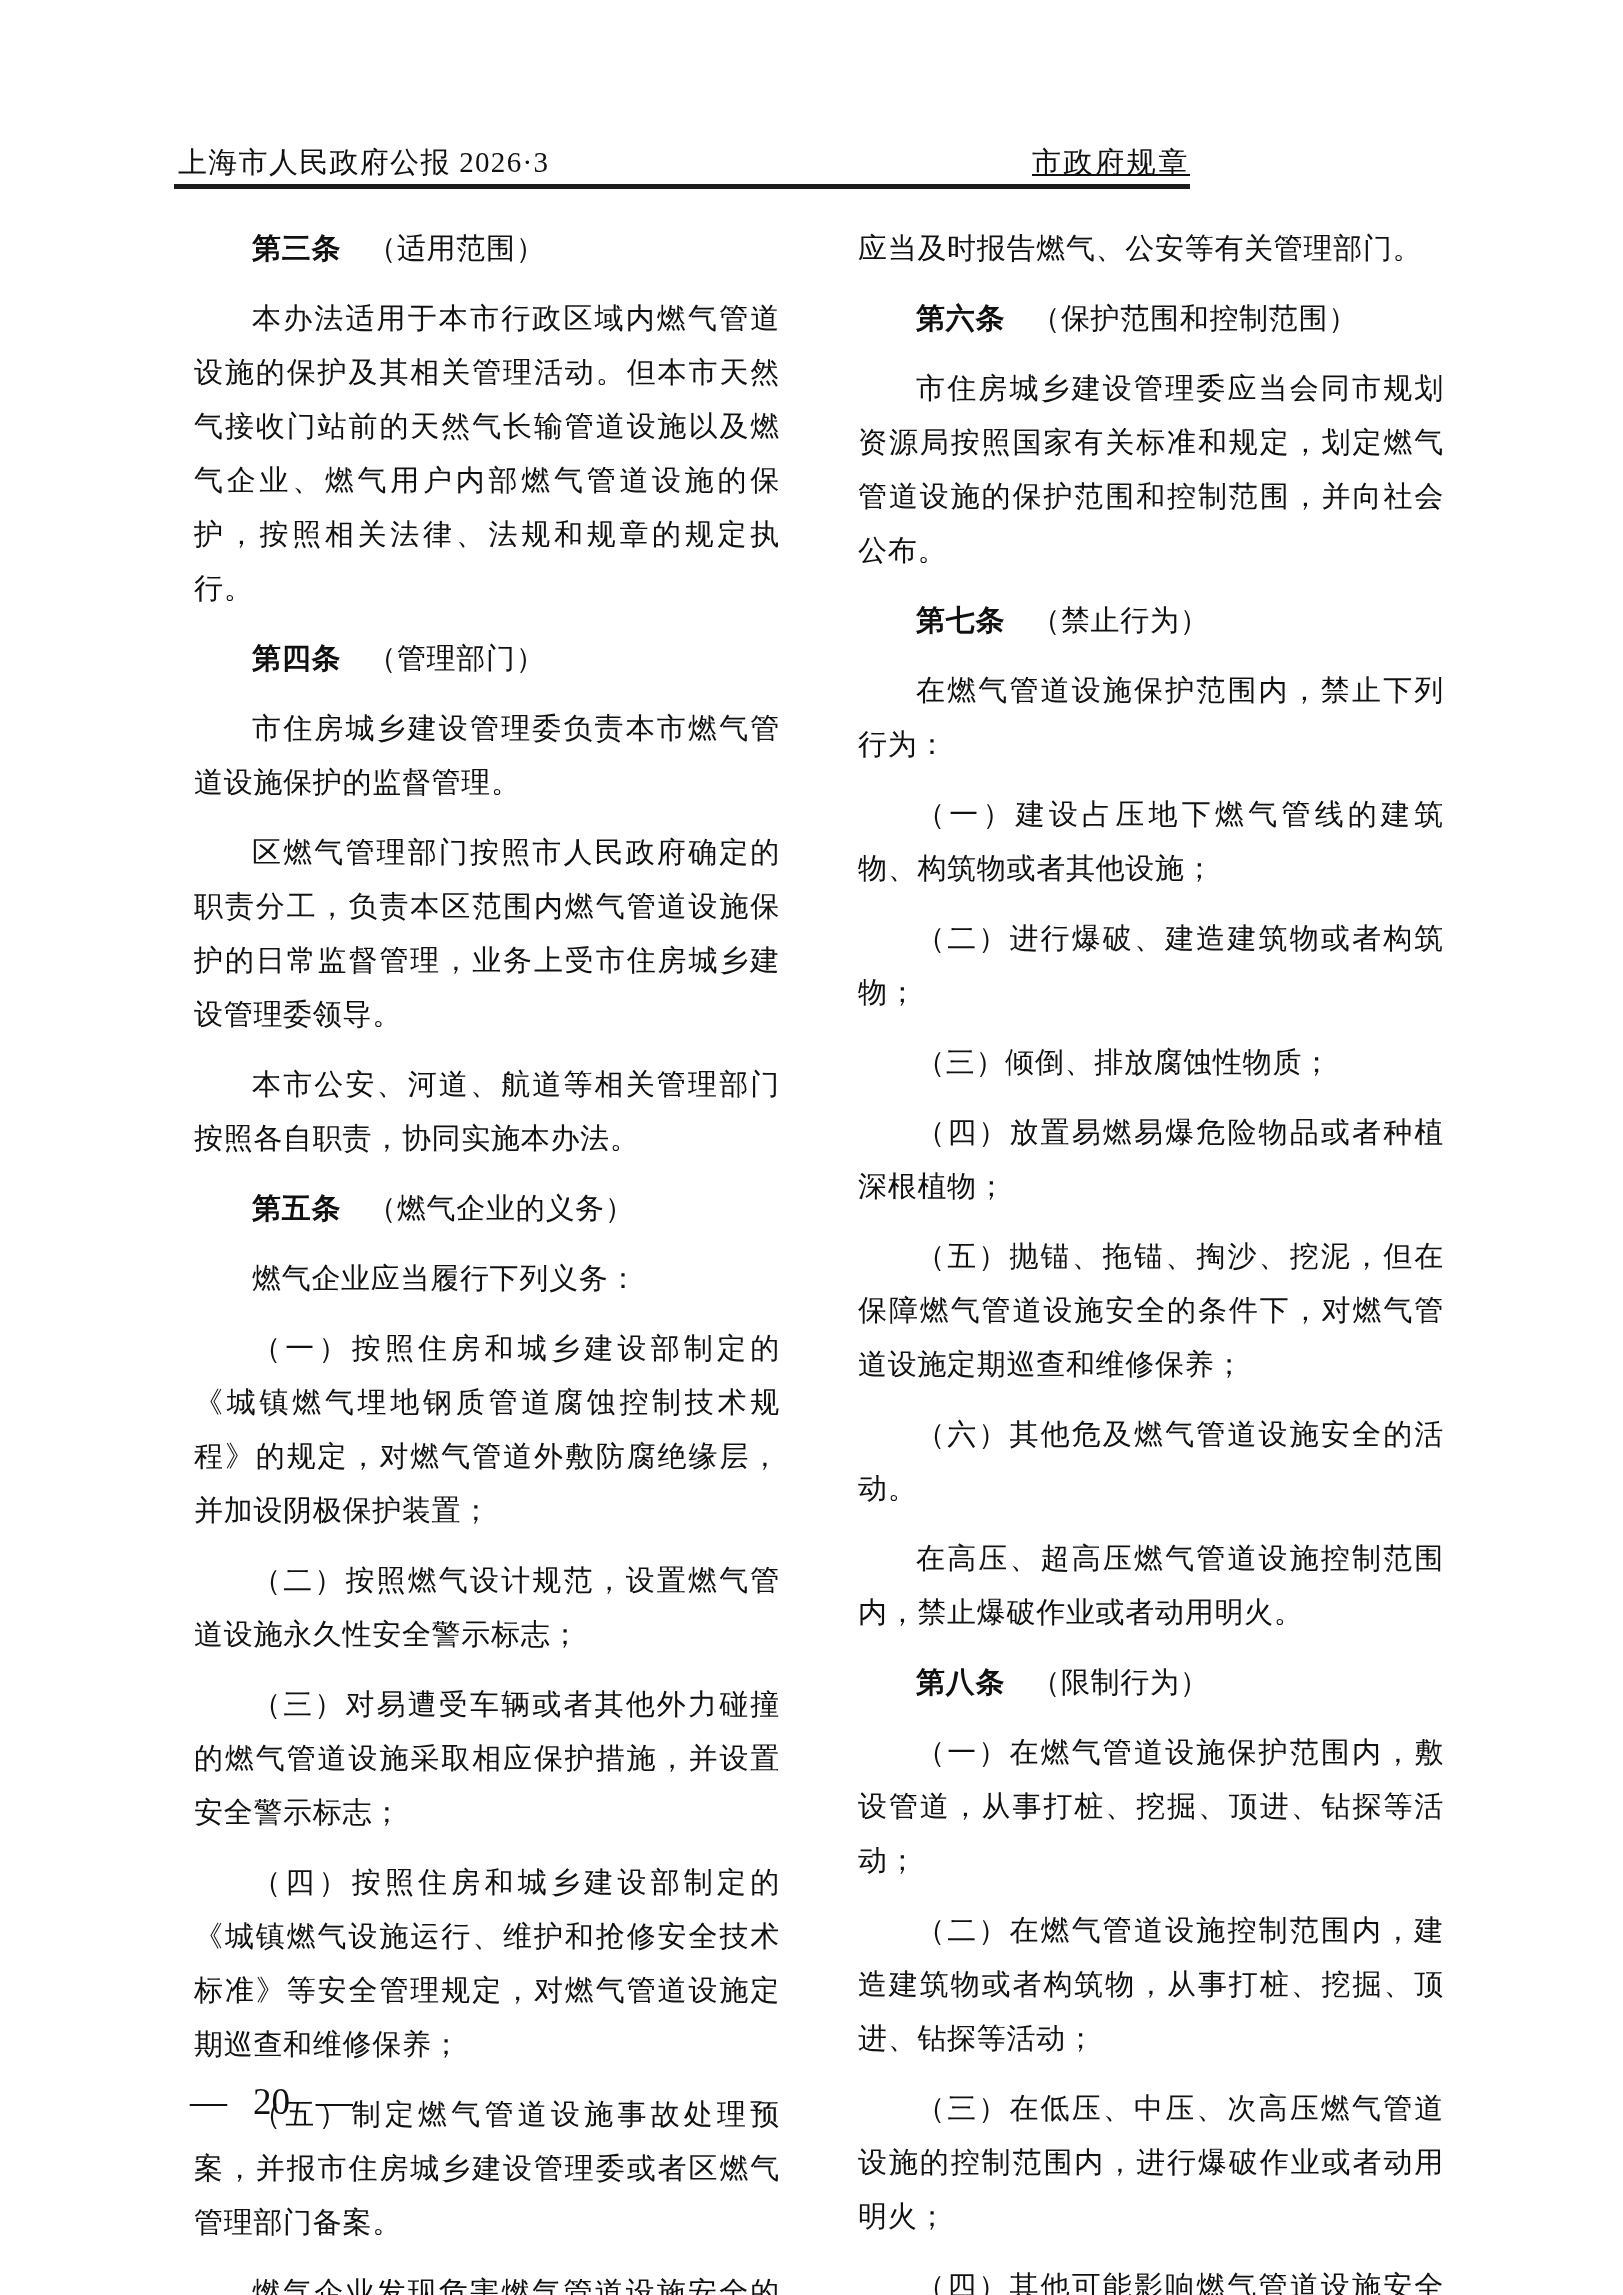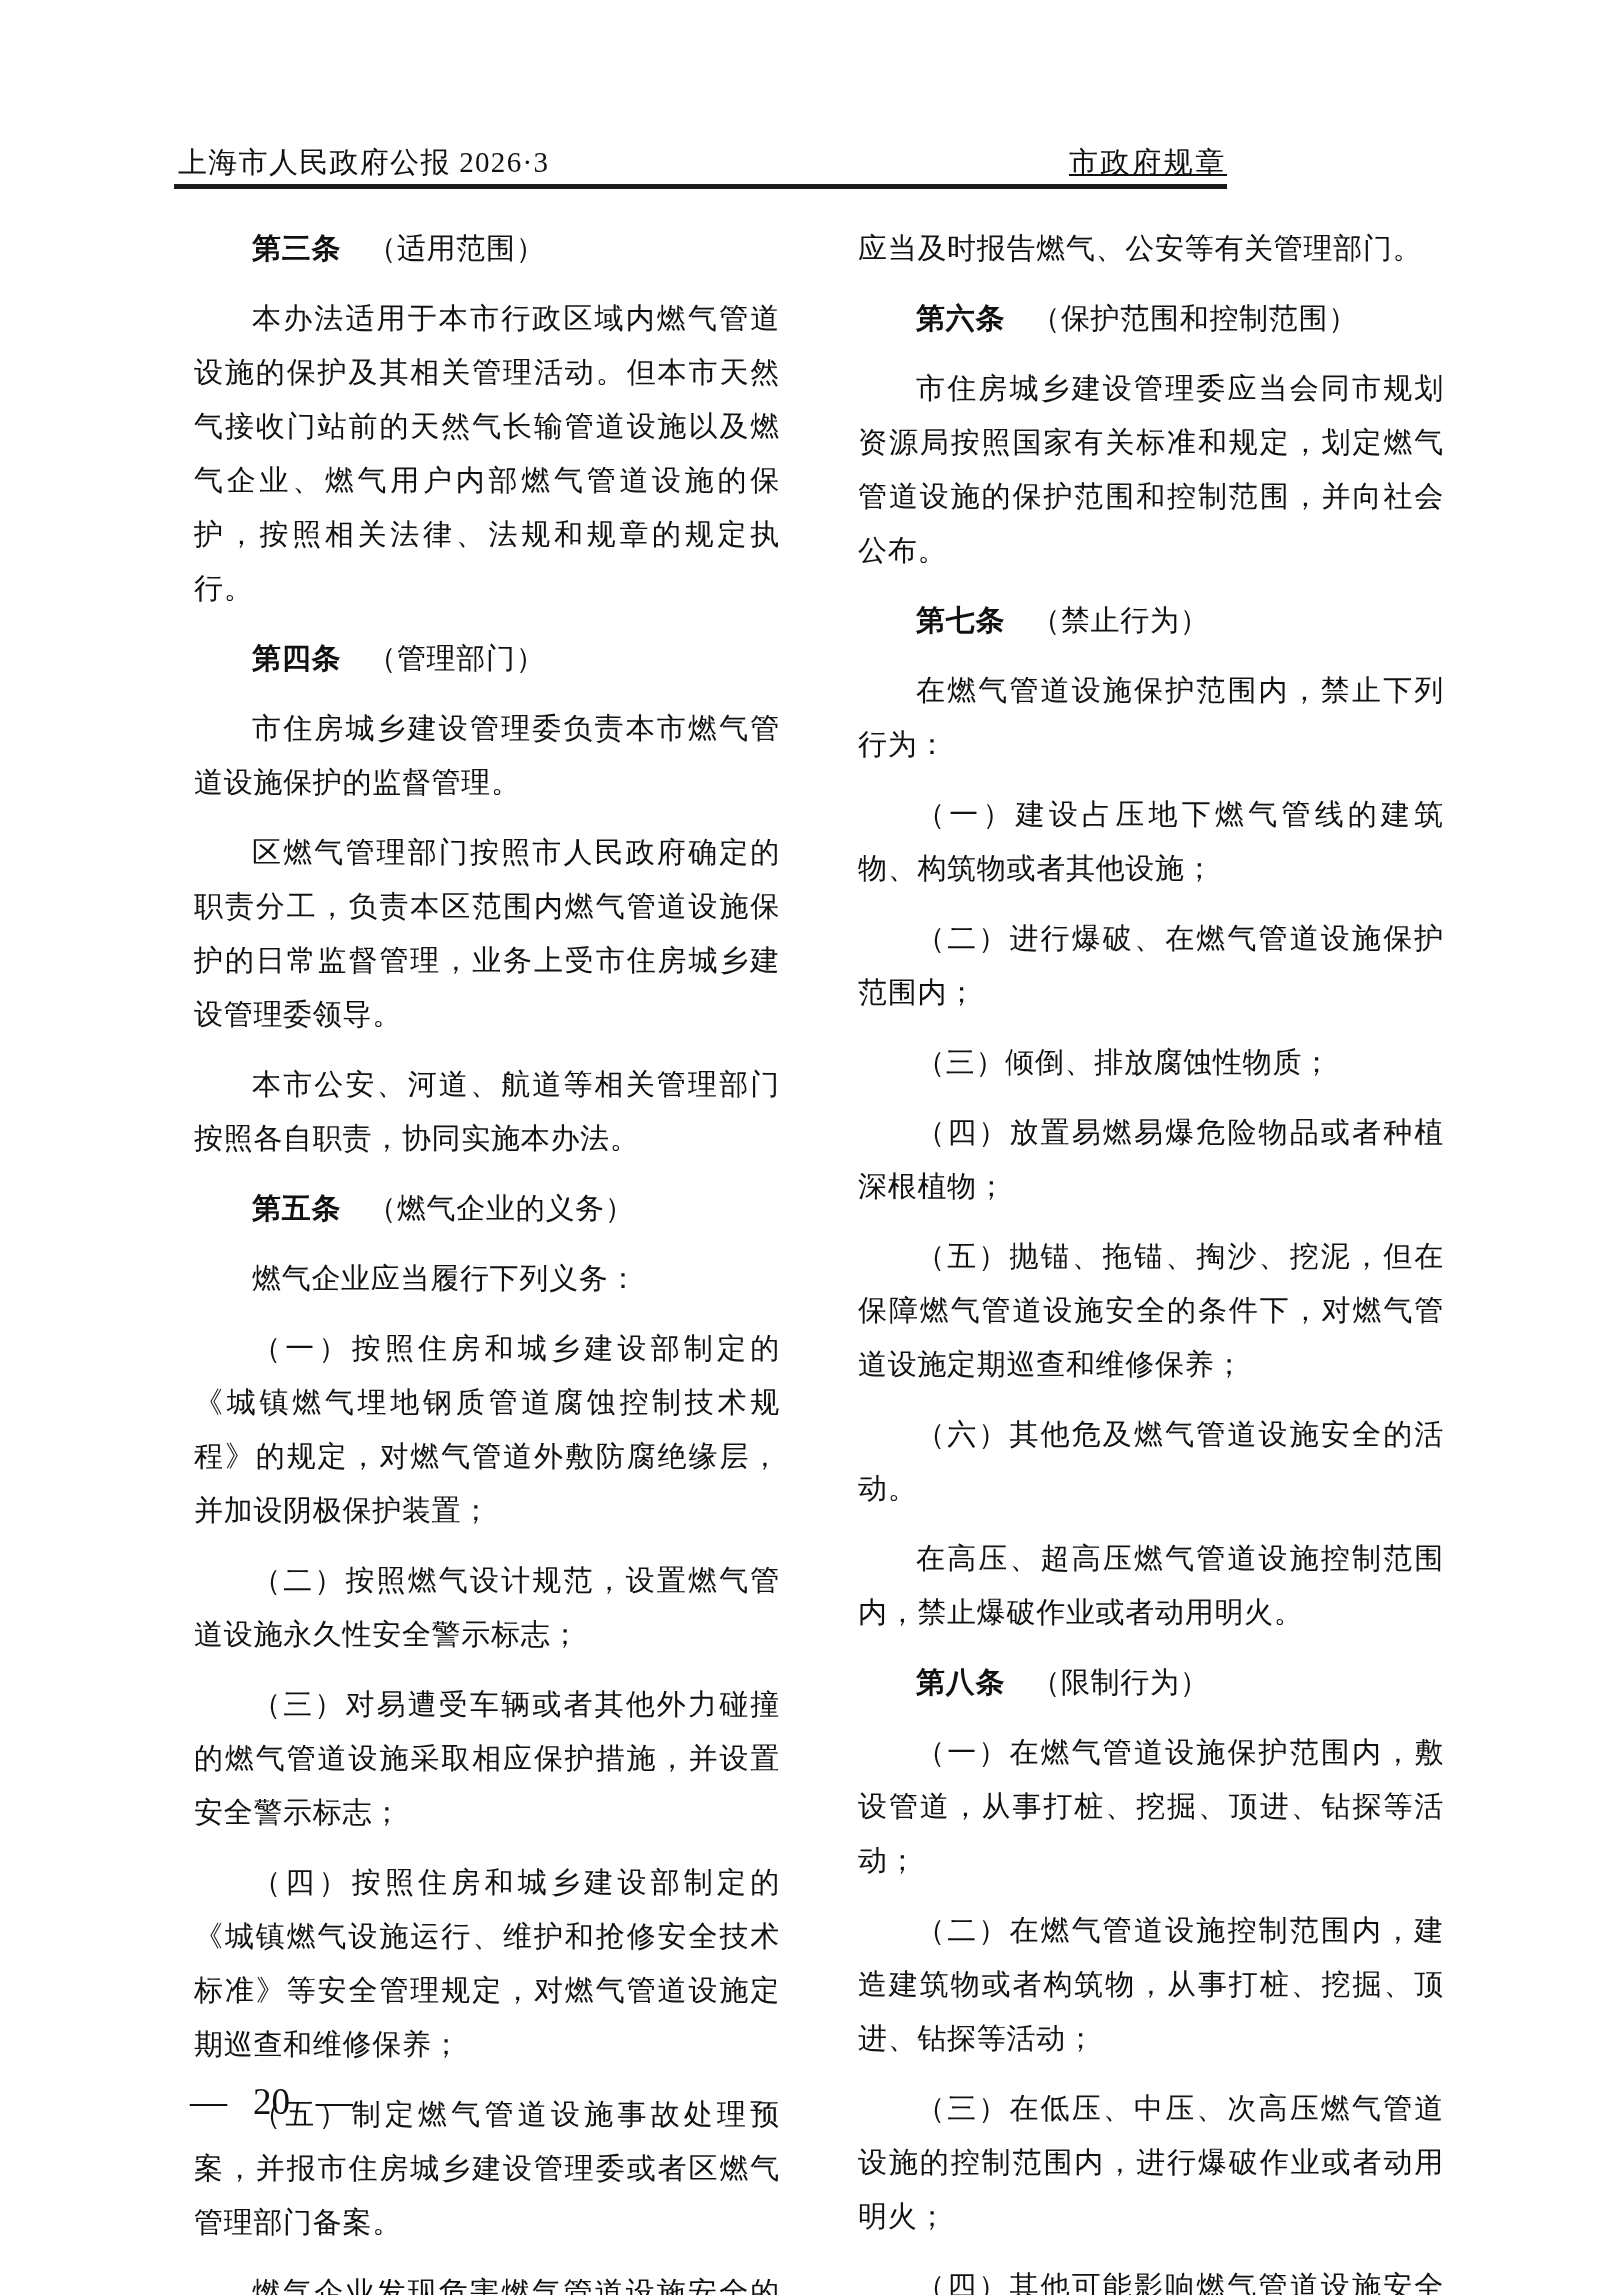--- a/index.html
+++ b/index.html
@@ -10,21 +10,20 @@
     height: 2295px;
     overflow: hidden;
   }
   .page {
     position: relative;
     width: 1354px;
     height: 2295px;
     background: #ffffff;
     color: #111111;
     font-family: "Liberation Serif", "DejaVu Serif", serif;
-    padding-left: 37px;
   }
   .header-left {
     position: absolute;
     left: 178px;
     top: 143px;
     font-size: 29px;
     letter-spacing: 1.3px;
     white-space: nowrap;
   }
   .header-right {
@@ -112,21 +111,21 @@
         <p>（五）制定燃气管道设施事故处理预案，并报市住房城乡建设管理委或者区燃气管理部门备案。</p>
         <p>燃气企业发现危害燃气管道设施安全的行为，应当予以劝阻、制止；劝阻、制止无效的，</p>
       </div>
     <div class="col">
         <p class="noindent">应当及时报告燃气、公安等有关管理部门。</p>
         <p><span class="art-num">第六条</span><span class="art-title">（保护范围和控制范围）</span></p>
         <p>市住房城乡建设管理委应当会同市规划资源局按照国家有关标准和规定，划定燃气管道设施的保护范围和控制范围，并向社会公布。</p>
         <p><span class="art-num">第七条</span><span class="art-title">（禁止行为）</span></p>
         <p>在燃气管道设施保护范围内，禁止下列行为：</p>
         <p>（一）建设占压地下燃气管线的建筑物、构筑物或者其他设施；</p>
-        <p>（二）进行爆破、在燃气管道设施保护范围内；</p>
+        <p>（二）进行爆破、建造建筑物或者构筑物；</p>
         <p>（三）倾倒、排放腐蚀性物质；</p>
         <p>（四）放置易燃易爆危险物品或者种植深根植物；</p>
         <p>（五）抛锚、拖锚、掏沙、挖泥，但在保障燃气管道设施安全的条件下，对燃气管道设施定期巡查和维修保养；</p>
         <p>（六）其他危及燃气管道设施安全的活动。</p>
         <p>在高压、超高压燃气管道设施控制范围内，禁止爆破作业或者动用明火。</p>
         <p><span class="art-num">第八条</span><span class="art-title">（限制行为）</span></p>
         <p>（一）在燃气管道设施保护范围内，敷设管道，从事打桩、挖掘、顶进、钻探等活动；</p>
         <p>（二）在燃气管道设施控制范围内，建造建筑物或者构筑物，从事打桩、挖掘、顶进、钻探等活动；</p>
         <p>（三）在低压、中压、次高压燃气管道设施的控制范围内，进行爆破作业或者动用明火；</p>
         <p>（四）其他可能影响燃气管道设施安全的建设工程施工活动。</p>

